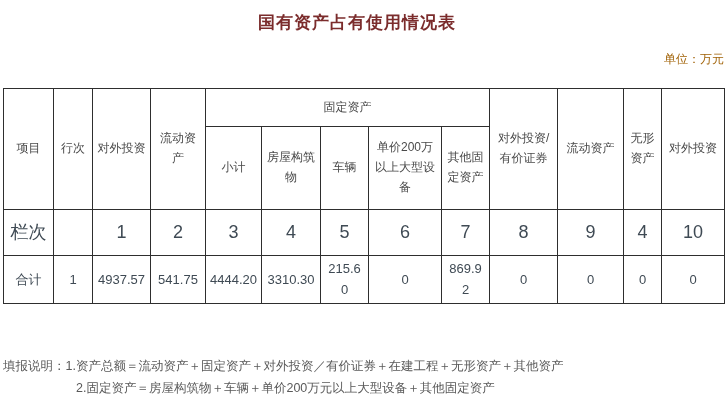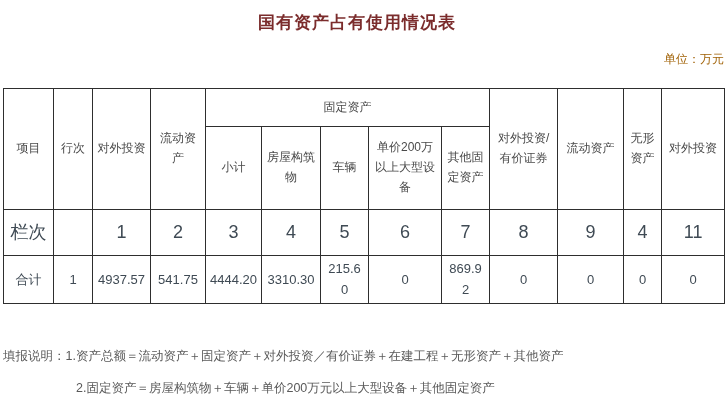--- a/index.html
+++ b/index.html
@@ -48,21 +48,21 @@
   tr.hdr-row-1 { height: 38px; }
   tr.hdr-row-2 { height: 83px; }
   tr.index-row { height: 46px; }
   tr.total-row { height: 43px; }
   tr.index-row td { font-size: 18px; color: #3f4a54; }
   tr.total-row td { font-size: 13px; color: #3f4a54; }
   td.num { text-align: right; padding-right: 3px; }
   td.ctr { text-align: center; }
   .notes-line-1 {
     position: absolute;
-    top: 348px; left: 3px;
+    top: 358px; left: 3px;
     font-size: 12.5px;
     color: #595959;
     white-space: nowrap;
   }
   .notes-line-2 {
     position: absolute;
     top: 380px; left: 76px;
     font-size: 12.5px;
     color: #595959;
     white-space: nowrap;
@@ -115,21 +115,21 @@
       <td class="ctr">1</td>
       <td class="ctr">2</td>
       <td class="ctr">3</td>
       <td class="ctr">4</td>
       <td class="ctr">5</td>
       <td class="ctr">6</td>
       <td class="ctr">7</td>
       <td class="ctr">8</td>
       <td class="ctr">9</td>
       <td class="ctr">4</td>
-      <td class="ctr">11</td>
+      <td class="ctr">10</td>
     </tr>
     <tr class="total-row">
       <td>合计</td>
       <td class="ctr">1</td>
       <td class="num">4937.57</td>
       <td class="num">541.75</td>
       <td class="num">4444.20</td>
       <td class="num">3310.30</td>
       <td class="num">215.60</td>
       <td class="num">0</td>

